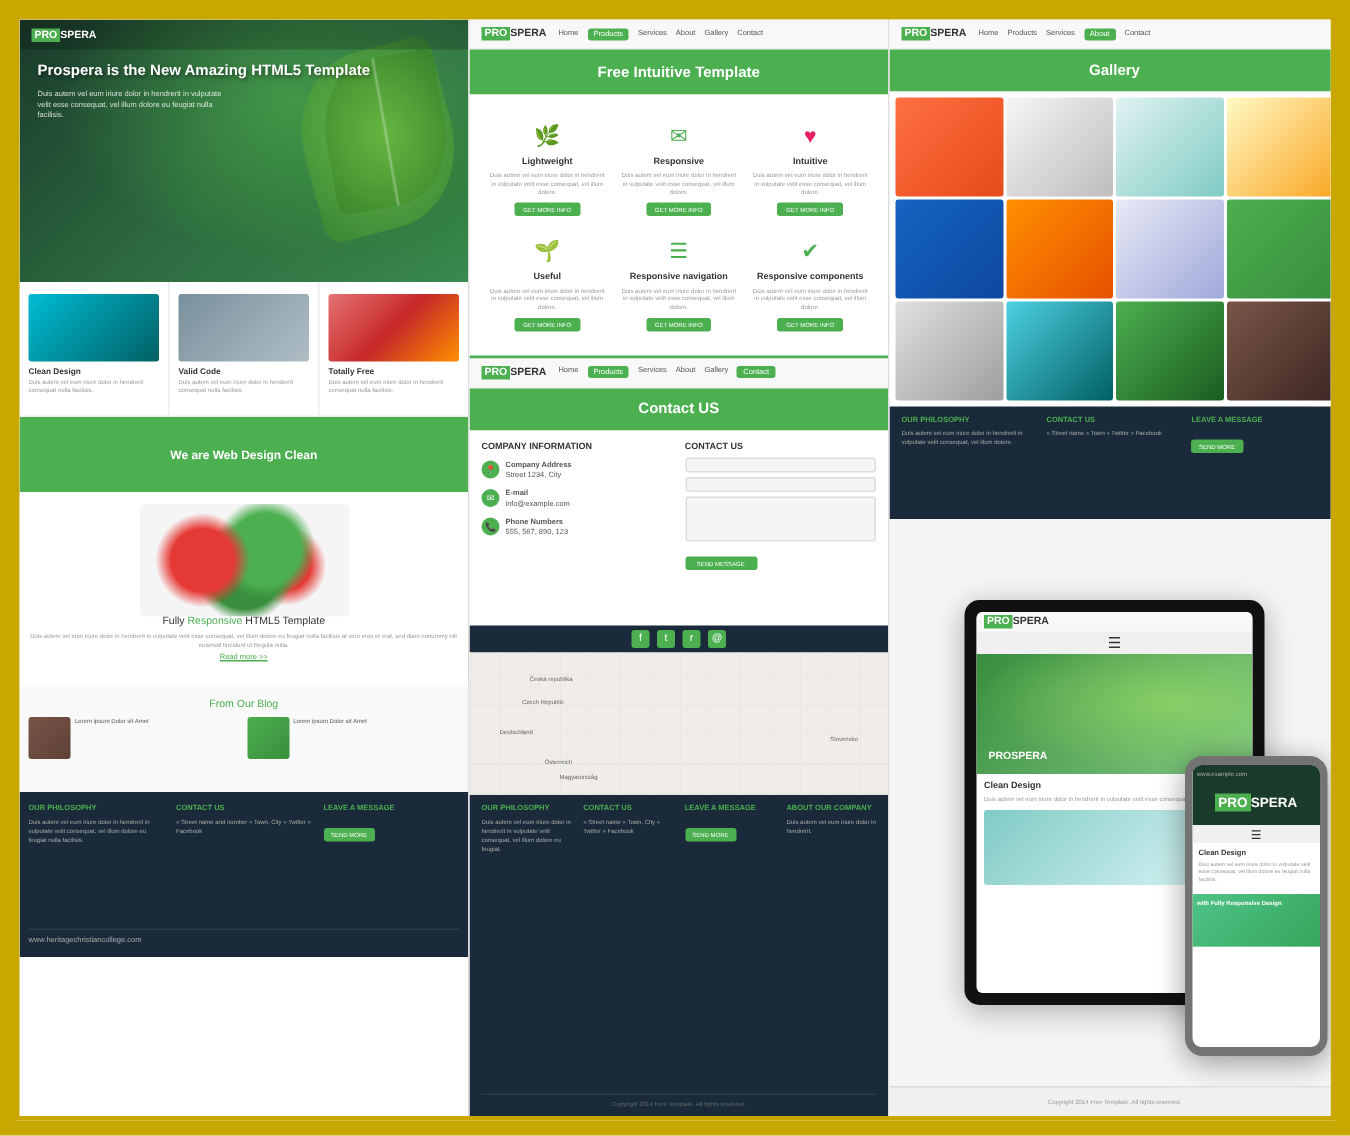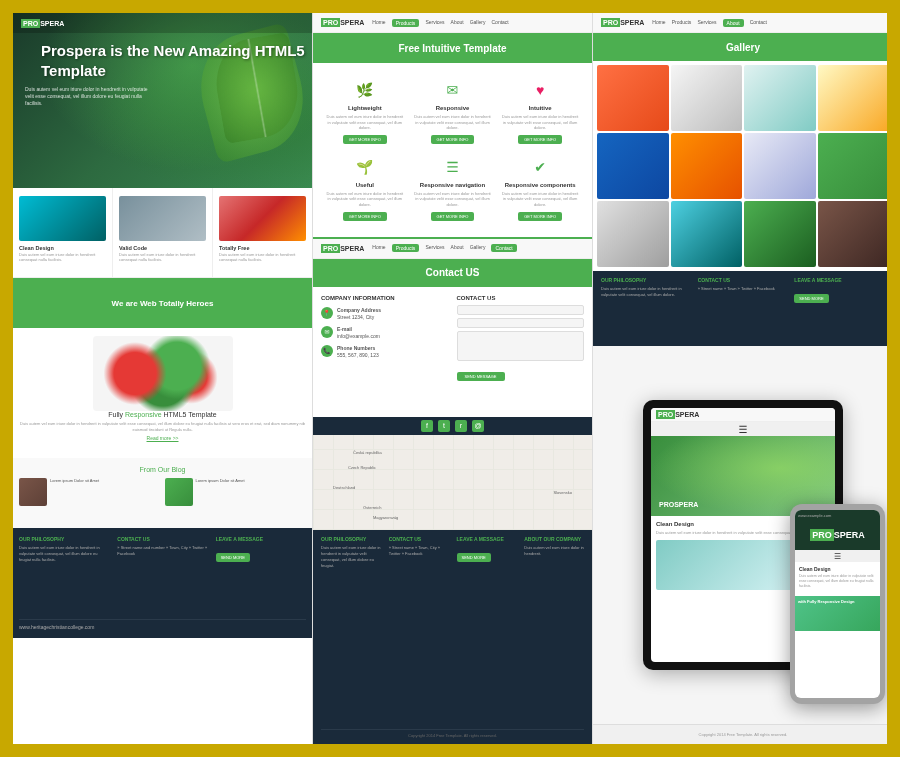--- a/index.html
+++ b/index.html
@@ -75,25 +75,24 @@
       color: #fff;
     }
     .left-hero-text {
       position: absolute;
       top: 28px;
       left: 12px;
       color: #fff;
       z-index: 2;
     }
     .left-hero-text h1 {
-      font-size: 15px;
+      font-size: 10px;
       font-weight: bold;
       line-height: 1.3;
       text-shadow: 1px 1px 3px rgba(0,0,0,0.5);
-      margin-left: 16px;
     }
     .left-hero-text p {
       font-size: 5px;
       color: rgba(255,255,255,0.8);
       margin-top: 6px;
       line-height: 1.4;
       max-width: 130px;
     }
     .leaf-decoration {
       position: absolute;
@@ -779,21 +778,21 @@
       width: 100%;
       height: 50px;
       background: linear-gradient(135deg, #80cbc4, #e0f7fa);
       border-radius: 2px;
       margin-top: 4px;
     }
 
     .phone-device {
       width: 95px;
       height: 200px;
-      background: #a3a3a3;
+      background: #737373;
       border-radius: 12px;
       padding: 6px 5px;
       position: absolute;
       right: 8px;
       bottom: 20px;
       box-shadow: 0 4px 20px rgba(0,0,0,0.4);
       z-index: 3;
     }
     .phone-screen {
       width: 100%;
@@ -917,21 +916,21 @@
         </div>
         <div class="left-feature-item">
           <div class="feature-img feature-img-3"></div>
           <span class="feature-label">Totally Free</span>
           <span class="feature-desc">Duis autem vel eum iriure dolor in hendrerit consequat nulla facilisis.</span>
         </div>
       </div>
 
       <div class="left-green-banner">
         <p>
-          <strong>We are Web Totally Heroes</strong>
+          <strong>We are Web Design Clean</strong>
         </p>
       </div>
 
       <div class="left-fruit">
         <div class="fruit-img"></div>
         <div class="fruit-subtitle">
           <span>Fully </span><span style="color:#4caf50">Responsive</span><span> HTML5 Template</span>
         </div>
         <p class="fruit-desc">Duis autem vel eum iriure dolor in hendrerit in vulputate velit esse consequat, vel illum dolore eu feugiat nulla facilisis at vero eros et erat, sed diam nonummy nib euismod tincidunt ut Regula nulla.</p>
         <span class="left-link">Read more &gt;&gt;</span>

